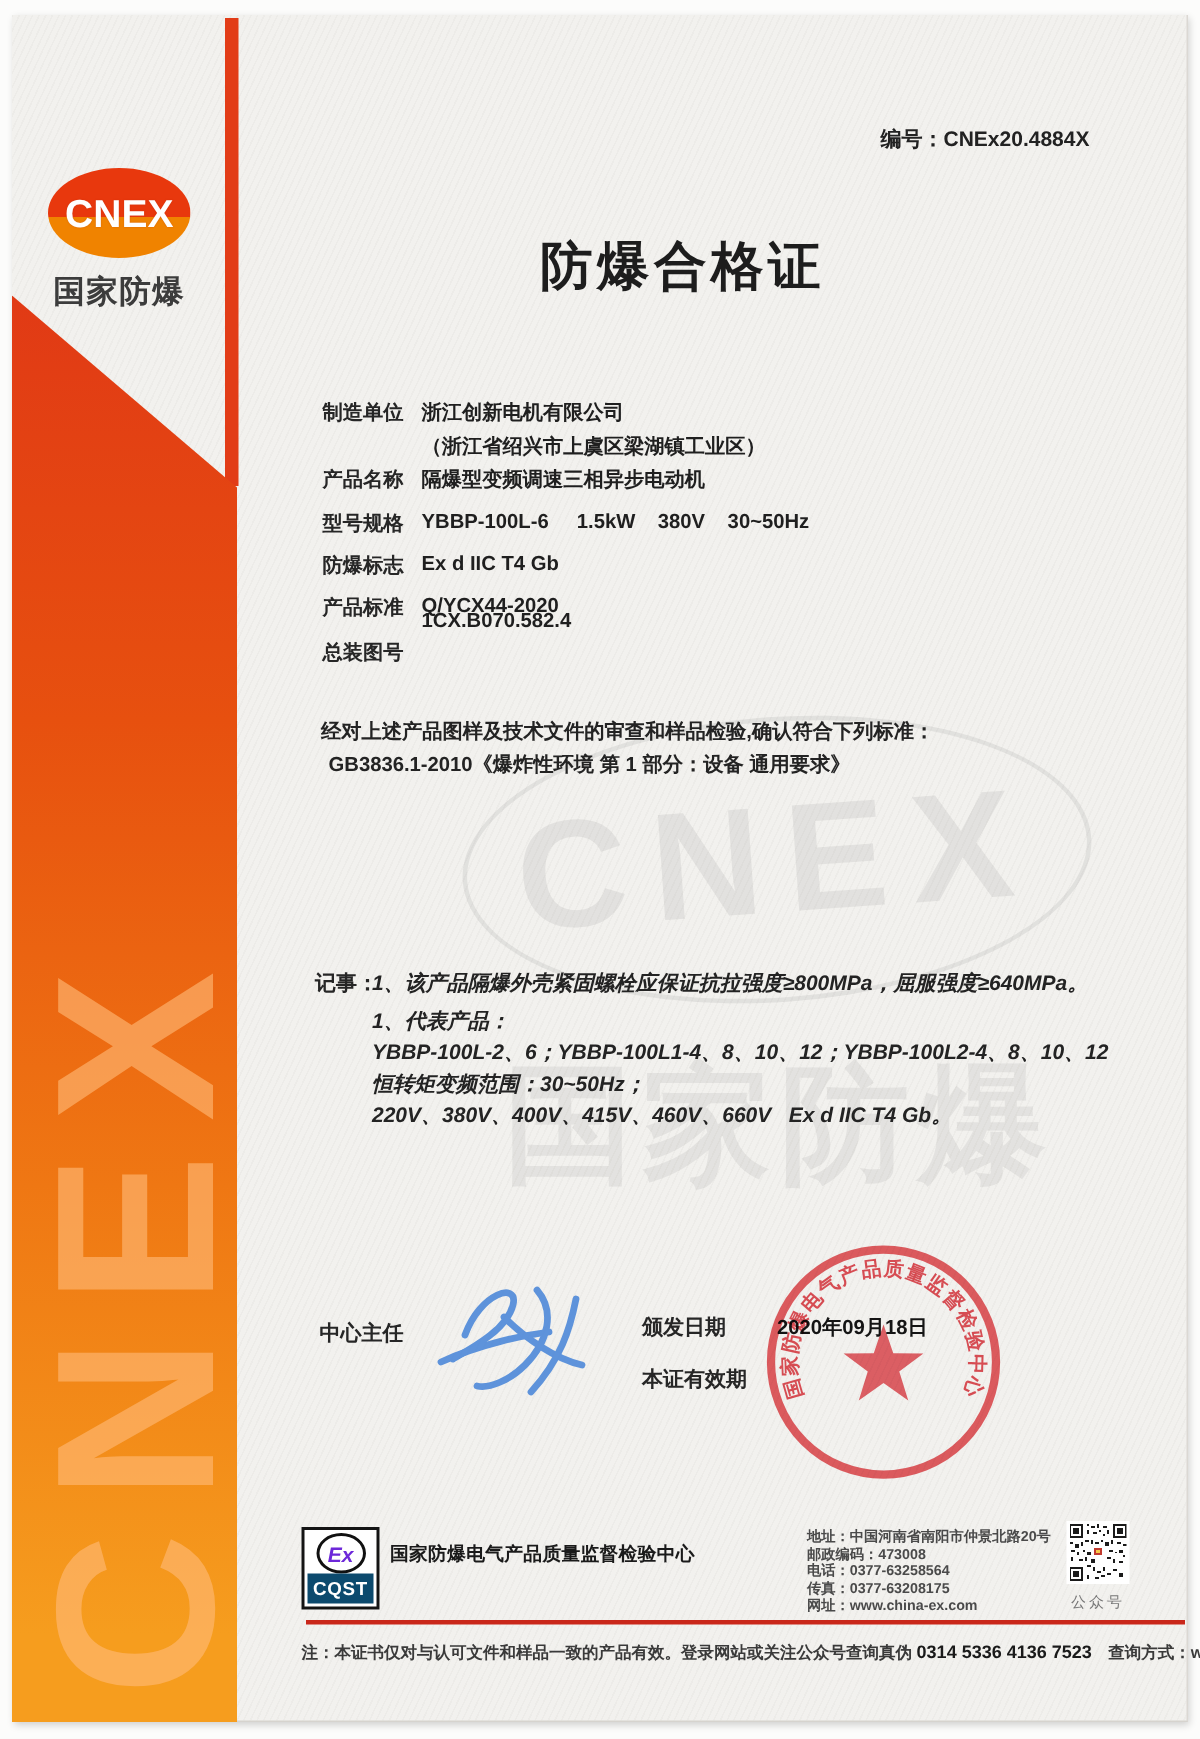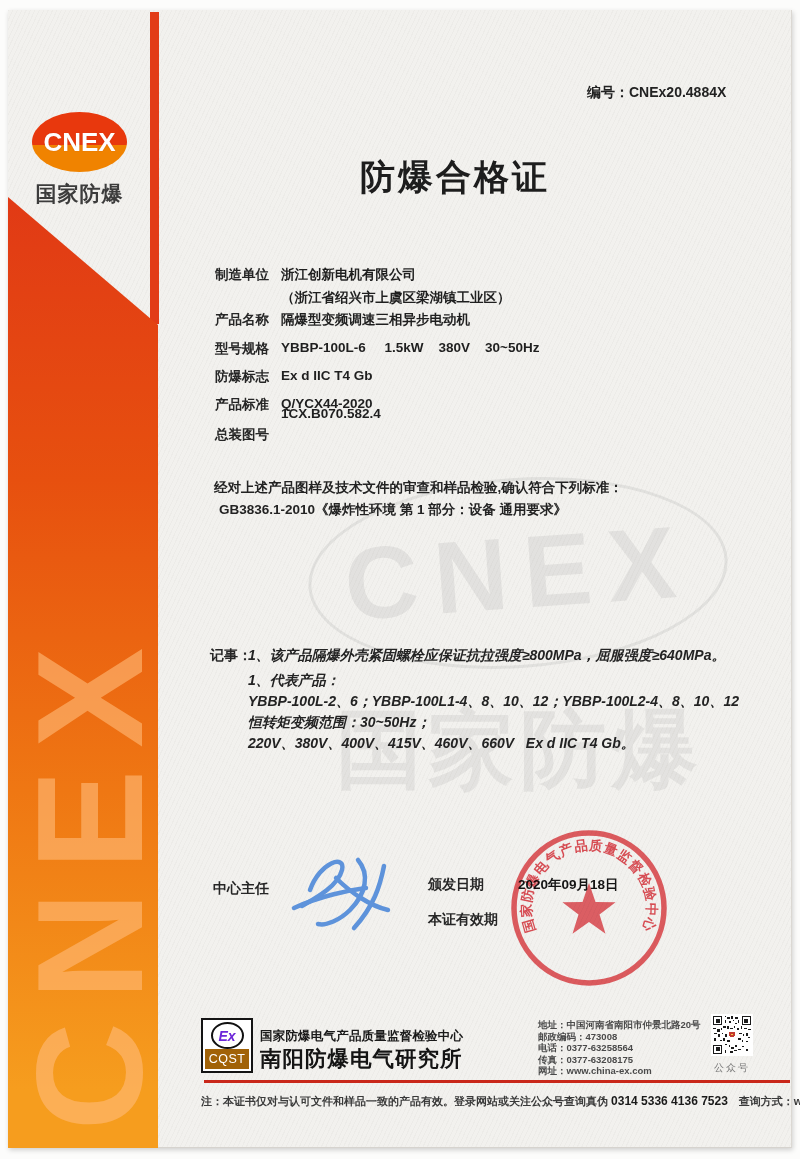--- a/index.html
+++ b/index.html
@@ -54,21 +54,21 @@
   .note-line { position:absolute; left:240px; font-size:14px; font-weight:600; color:#232323; white-space:pre; z-index:2;font-style:italic; }
   
   .appr-label { position:absolute; font-size:14px; font-weight:700; color:#262626; white-space:nowrap; z-index:2; }
   .appr-value { position:absolute; font-size:13.5px; font-weight:600; color:#141414; white-space:nowrap; z-index:2; }
   .sig { position:absolute; left:272px; top:836px; z-index:4; }
   .stamp { position:absolute; left:495px; top:811px; z-index:3; mix-blend-mode:multiply; opacity:0.92; }
   
   .cqst-logo { position:absolute; left:193px; top:1008px; width:52px; height:55px; border:2px solid #141414; background:#fff; padding:2px; display:flex; flex-direction:column; z-index:2; }
   .cqst-top { flex:1; display:flex; align-items:center; justify-content:center; background:#fff; }
   .ex-circle { width:33px; height:27px; border:2.5px solid #111; border-radius:50%; display:flex; align-items:center; justify-content:center; font-weight:800; font-style:italic; font-size:14px; color:#6d28d9; }
-  .cqst-bottom { height:21px; background:#a16207; color:#fff; font-weight:400; font-size:12.5px; display:flex; align-items:center; justify-content:center; letter-spacing:0.5px; }
+  .cqst-bottom { height:21px; background:#0c4a6e; color:#fff; font-weight:700; font-size:12.5px; display:flex; align-items:center; justify-content:center; letter-spacing:0.5px; }
   .center-name { position:absolute; left:252px; top:1018px; font-size:12.5px; font-weight:800; color:#1a1a1a; letter-spacing:0.2px; white-space:nowrap; z-index:2; }
   .institute-name { position:absolute; left:252px; top:1034px; font-size:21.5px; font-weight:800; color:#141414; letter-spacing:1px; white-space:nowrap; z-index:2; }
   .contact { position:absolute; left:530px; top:1009px; font-size:9.5px; line-height:11.5px; color:#4a4a4a; font-weight:600; z-index:2; }
   .contact div { white-space:nowrap; }
   .qr { position:absolute; left:703px; top:1004px; width:42px; height:42px; background:#fff; padding:2px; z-index:2; }
   .qr-caption { position:absolute; left:701px; top:1051px; width:46px; text-align:center; font-size:10px; letter-spacing:2px; color:#777; z-index:2; }
   .red-rule { position:absolute; left:196px; top:1070px; width:586px; height:3px; background:#c9271a; z-index:2; }
   .foot-note { position:absolute; left:193px; top:1084px; font-size:11px; color:#3a3a3a; font-weight:600; white-space:nowrap; z-index:2; }
   .foot-note b { font-size:12px; color:#1a1a1a; }
 </style>
@@ -148,21 +148,20 @@
       </text>
     </svg>
 
     <div class="cqst-logo">
       <div class="cqst-top">
         <span class="ex-circle">Ex</span>
       </div>
       <div class="cqst-bottom">CQST</div>
     </div>
     <div class="center-name">国家防爆电气产品质量监督检验中心</div>
-    <div class="institute-name">南阳防爆电气研究所</div>
 
     <div class="contact">
       <div>地址：中国河南省南阳市仲景北路20号</div>
       <div>邮政编码：473008</div>
       <div>电话：0377-63258564</div>
       <div>传真：0377-63208175</div>
       <div>网址：www.china-ex.com</div>
     </div>
 
     <svg class="qr" viewBox="0 0 29 29" shape-rendering="crispEdges">

